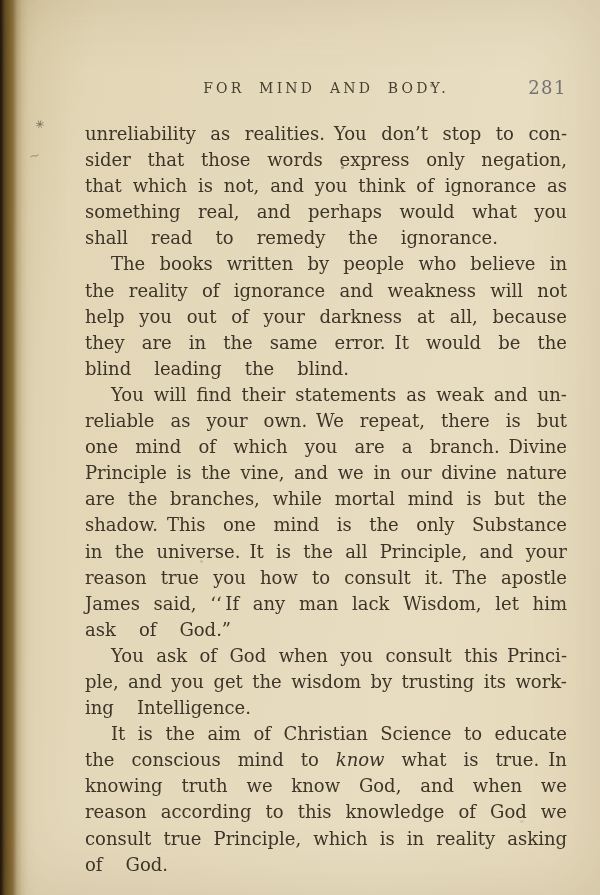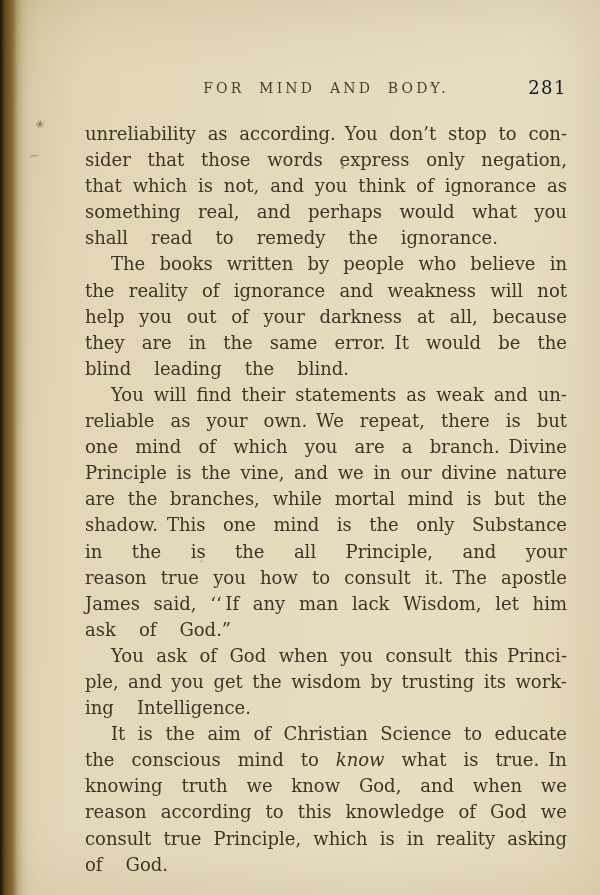--- a/index.html
+++ b/index.html
@@ -30,21 +30,21 @@
 
   
   .header { position: absolute; left: 85px; top: 80px; width: 482px; height: 22px; }
   .running-title {
     display: block; text-align: center;
     font-size: 14px; letter-spacing: 3.2px; word-spacing: 7px;
     color: #45402f;
   }
   .page-number {
     position: absolute; right: 0px; top: -3px;
-    font-size: 18px; letter-spacing: 1.5px; color: #0f172a;
+    font-size: 18px; letter-spacing: 1.5px; color: #737373;
   }
 
   
   .text-block {
     position: absolute; left: 85px; top: 121px; width: 482px;
     font-size: 18px; color: #3c3528;
   }
   .line {
     display: flex; justify-content: space-between; 
     height: 26.1px; line-height: 26.1px;
@@ -79,37 +79,37 @@
 
 <div class="page">
   <div class="binding"></div>
 
   <div class="header">
     <span class="running-title">FOR MIND AND BODY.</span>
     <span class="page-number">281</span>
   </div>
 
   <div class="text-block" id="text-block">
-      <div class="line"><span>unreliability</span><span>as</span><span>according. You</span><span>don’t</span><span>stop</span><span>to</span><span>con-</span></div>
+      <div class="line"><span>unreliability</span><span>as</span><span>realities. You</span><span>don’t</span><span>stop</span><span>to</span><span>con-</span></div>
       <div class="line"><span>sider</span><span>that</span><span>those</span><span>words</span><span>express</span><span>only</span><span>negation,</span></div>
       <div class="line"><span>that</span><span>which</span><span>is</span><span>not,</span><span>and</span><span>you</span><span>think</span><span>of</span><span>ignorance</span><span>as</span></div>
       <div class="line"><span>something</span><span>real,</span><span>and</span><span>perhaps</span><span>would</span><span>what</span><span>you</span></div>
       <div class="line para-end"><span>shall</span><span>read</span><span>to</span><span>remedy</span><span>the</span><span>ignorance.</span></div>
       <div class="line indent"><span>The</span><span>books</span><span>written</span><span>by</span><span>people</span><span>who</span><span>believe</span><span>in</span></div>
       <div class="line"><span>the</span><span>reality</span><span>of</span><span>ignorance</span><span>and</span><span>weakness</span><span>will</span><span>not</span></div>
       <div class="line"><span>help</span><span>you</span><span>out</span><span>of</span><span>your</span><span>darkness</span><span>at</span><span>all,</span><span>because</span></div>
       <div class="line"><span>they</span><span>are</span><span>in</span><span>the</span><span>same</span><span>error. It</span><span>would</span><span>be</span><span>the</span></div>
       <div class="line para-end"><span>blind</span><span>leading</span><span>the</span><span>blind.</span></div>
       <div class="line indent"><span>You</span><span>will</span><span>find</span><span>their</span><span>statements</span><span>as</span><span>weak</span><span>and</span><span>un-</span></div>
       <div class="line"><span>reliable</span><span>as</span><span>your</span><span>own. We</span><span>repeat,</span><span>there</span><span>is</span><span>but</span></div>
       <div class="line"><span>one</span><span>mind</span><span>of</span><span>which</span><span>you</span><span>are</span><span>a</span><span>branch. Divine</span></div>
       <div class="line"><span>Principle</span><span>is</span><span>the</span><span>vine,</span><span>and</span><span>we</span><span>in</span><span>our</span><span>divine</span><span>nature</span></div>
       <div class="line"><span>are</span><span>the</span><span>branches,</span><span>while</span><span>mortal</span><span>mind</span><span>is</span><span>but</span><span>the</span></div>
       <div class="line"><span>shadow. This</span><span>one</span><span>mind</span><span>is</span><span>the</span><span>only</span><span>Substance</span></div>
-      <div class="line"><span>in</span><span>the</span><span>is</span><span>the</span><span>all</span><span>Principle,</span><span>and</span><span>your</span></div>
+      <div class="line"><span>in</span><span>the</span><span>universe. It</span><span>is</span><span>the</span><span>all</span><span>Principle,</span><span>and</span><span>your</span></div>
       <div class="line"><span>reason</span><span>true</span><span>you</span><span>how</span><span>to</span><span>consult</span><span>it. The</span><span>apostle</span></div>
       <div class="line"><span>James</span><span>said,</span><span>‘‘ If</span><span>any</span><span>man</span><span>lack</span><span>Wisdom,</span><span>let</span><span>him</span></div>
       <div class="line para-end"><span>ask</span><span>of</span><span>God.”</span></div>
       <div class="line indent"><span>You</span><span>ask</span><span>of</span><span>God</span><span>when</span><span>you</span><span>consult</span><span>this Princi-</span></div>
       <div class="line"><span>ple,</span><span>and</span><span>you</span><span>get</span><span>the</span><span>wisdom</span><span>by</span><span>trusting</span><span>its</span><span>work-</span></div>
       <div class="line para-end"><span>ing</span><span>Intelligence.</span></div>
       <div class="line indent"><span>It</span><span>is</span><span>the</span><span>aim</span><span>of</span><span>Christian</span><span>Science</span><span>to</span><span>educate</span></div>
       <div class="line"><span>the</span><span>conscious</span><span>mind</span><span>to</span><em>know</em><span>what</span><span>is</span><span>true. In</span></div>
       <div class="line"><span>knowing</span><span>truth</span><span>we</span><span>know</span><span>God,</span><span>and</span><span>when</span><span>we</span></div>
       <div class="line"><span>reason</span><span>according</span><span>to</span><span>this</span><span>knowledge</span><span>of</span><span>God</span><span>we</span></div>

